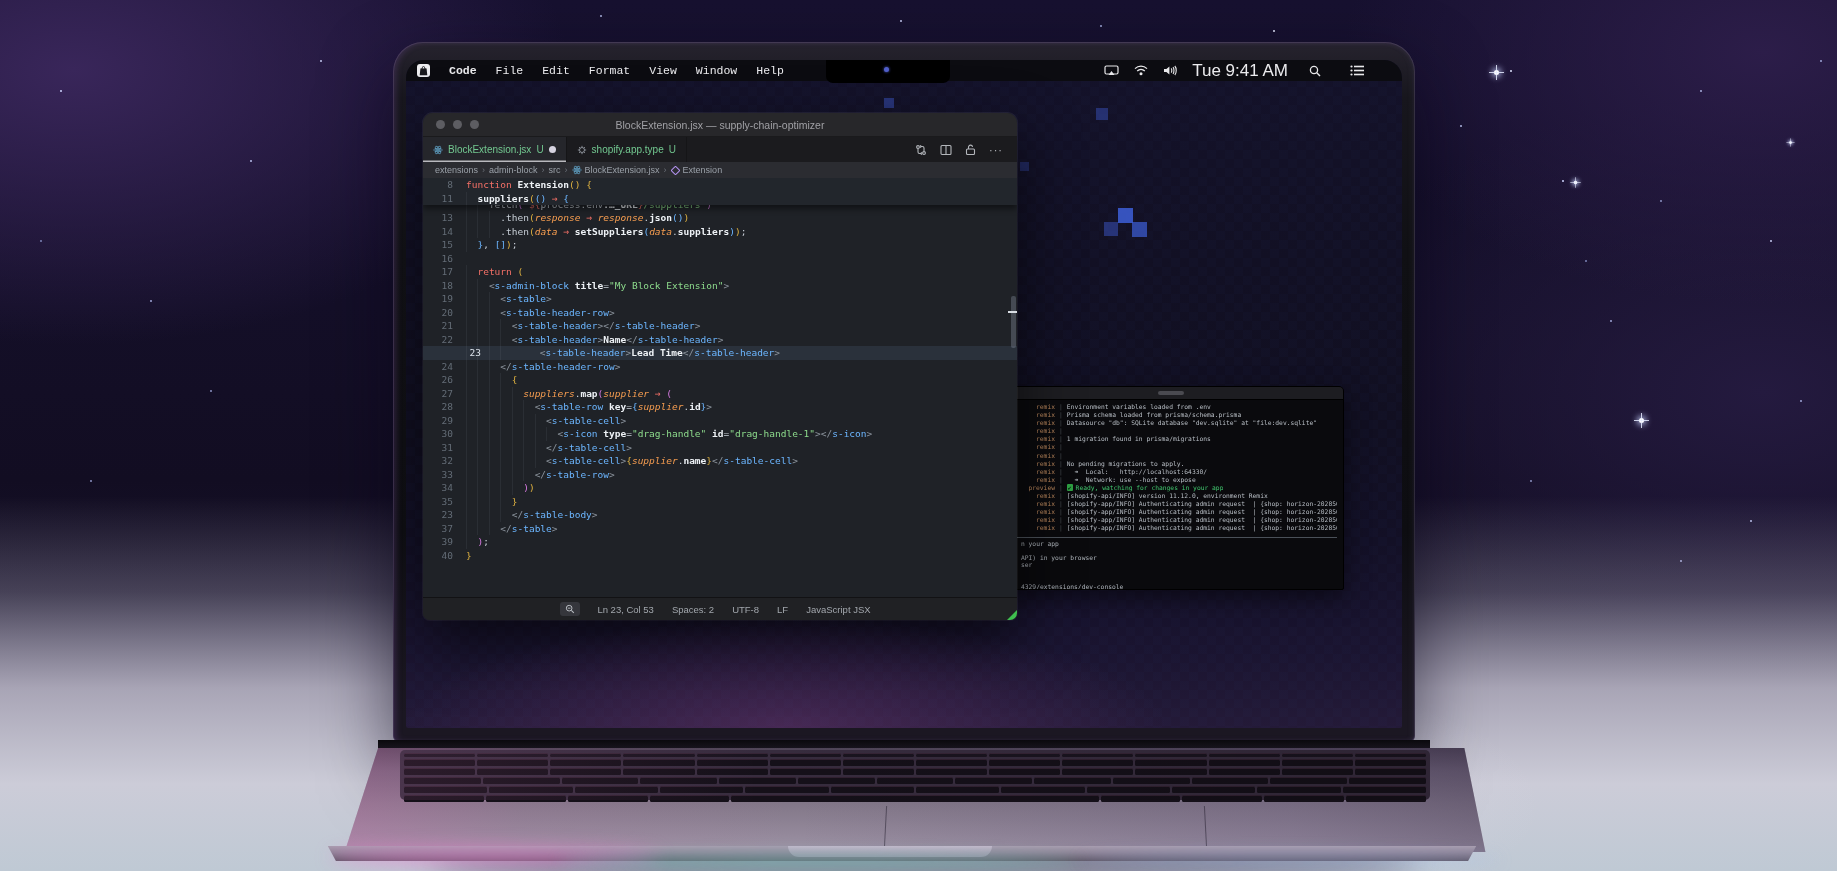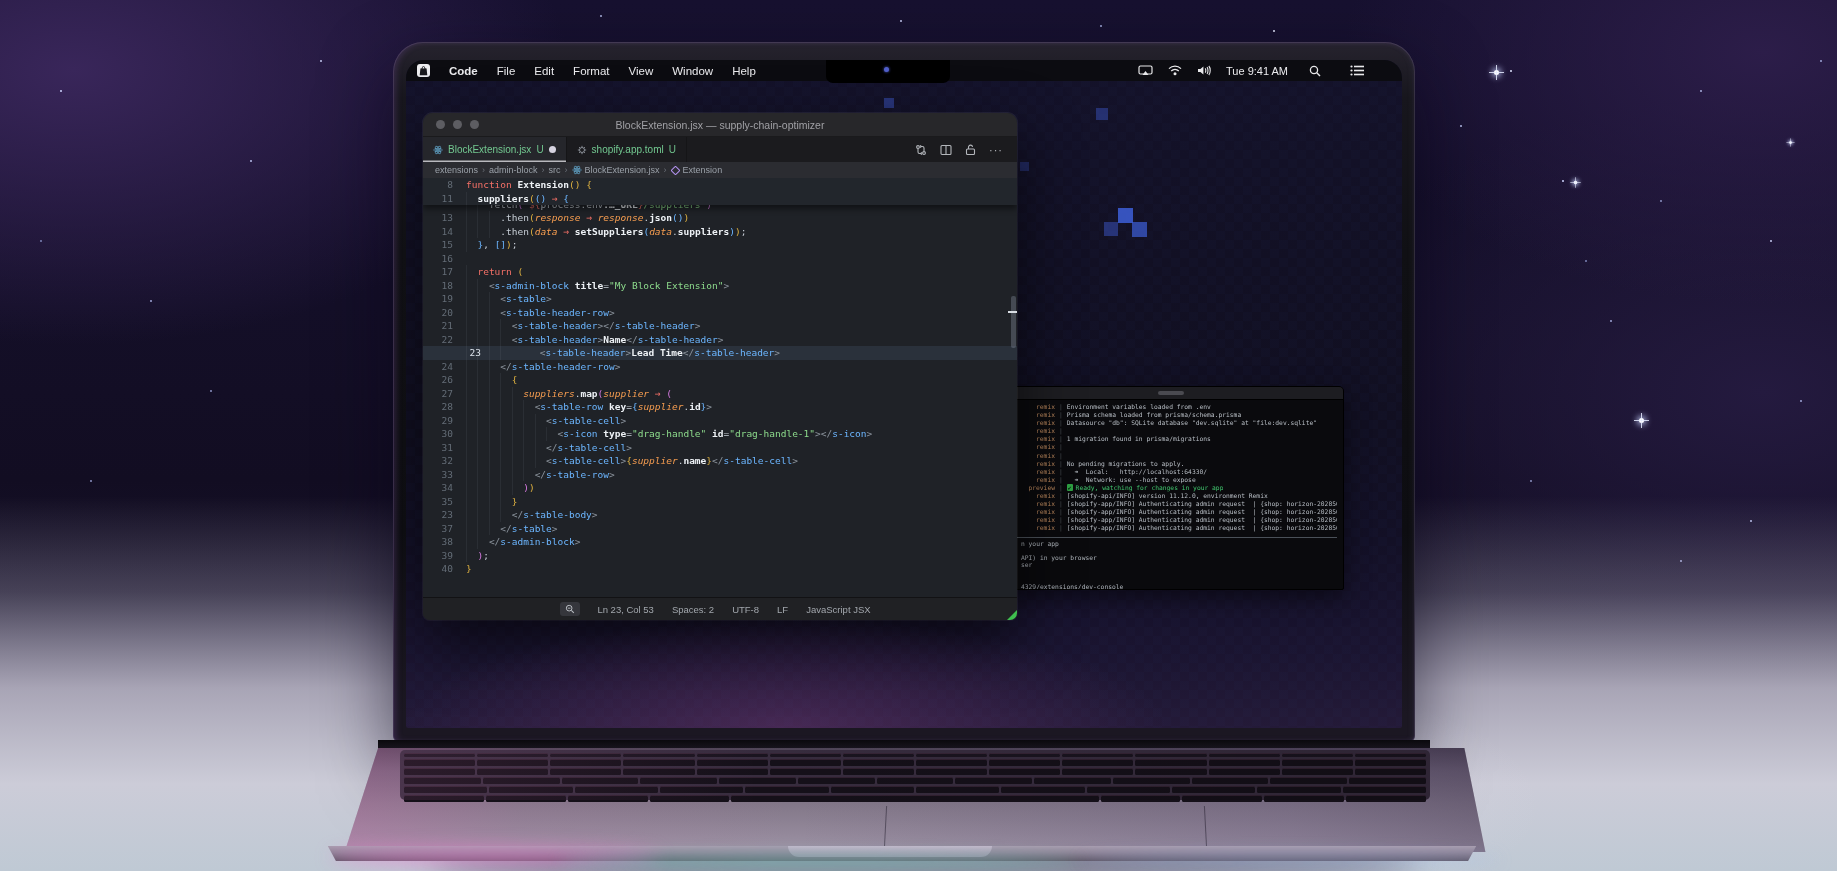--- a/index.html
+++ b/index.html
@@ -74,29 +74,29 @@
   .front-lip{position:absolute;left:322px;top:846px;width:1160px;height:15px;border-radius:3px 3px 10px 10px;
     background:linear-gradient(180deg,#a89daf 0%,#8d8295 45%,#615868 100%);
     clip-path:polygon(0.5% 0%, 99.5% 0%, 98.8% 100%, 1.2% 100%);}
   .scoop{position:absolute;left:788px;top:846px;width:204px;height:11px;border-radius:0 0 11px 11px;
     background:linear-gradient(180deg,#c3b8cb,#958a9e);}
   
   .menubar{position:absolute;left:0;top:0;width:996px;height:21px;background:rgba(12,12,16,.94);
     display:flex;align-items:center;color:#ebebee;font-size:11.5px;}
   .menubar .left{display:flex;align-items:center;gap:19px;padding-left:11px;}
   .menubar .right{margin-left:auto;display:flex;align-items:center;gap:15px;padding-right:38px;}
-  .menu-item{cursor:default;}
+  .menu-item{cursor:default;font-family:Liberation Mono, monospace;}
   .menu-item.bold{font-weight:700;}
   .notch{position:absolute;left:420px;top:0;width:124px;height:23px;background:#000;
     border-radius:0 0 7px 7px;}
   .glint{position:absolute;left:478px;top:7px;width:5px;height:5px;border-radius:50%;
     background:#5a6ae0;box-shadow:0 0 3px #5a6ae0;opacity:.9;}
   .app-badge{width:13px;height:13px;border-radius:3px;background:#ededf0;display:flex;
     align-items:center;justify-content:center;}
-  .mb-time{font-size:11px;}
+  .mb-time{font-size:17px;}
   .mb-icon{display:flex;align-items:center;}
   
   .terminal{position:absolute;left:594px;top:326px;width:342px;height:202px;background:#0a0a0d;
     border:1px solid #000;border-radius:5px 5px 2px 2px;overflow:hidden;
     box-shadow:0 8px 24px rgba(0,0,0,.5);font-family:"DejaVu Sans Mono",monospace;}
   .term-titlebar{height:12px;background:#1d1d21;border-bottom:1px solid #000;position:relative;}
   .term-titlebar::after{content:"";position:absolute;left:46%;top:4px;width:26px;height:4px;
     border-radius:2px;background:#4a4a50;}
   .term-body{padding:3px 6px 0 14px;font-size:6.3px;line-height:8.1px;white-space:pre;color:#b9bfc6;}
   .term-line{display:flex;}
@@ -266,21 +266,21 @@
             <span class="badge">U</span>
             <span class="dot"></span>
           </span>
           <span class="tab">
             <span>
               <svg width="10" height="10" viewBox="0 0 12 12" fill="none" stroke="#9aa0a8" stroke-width="1">
                 <circle cx="6" cy="6" r="3"></circle>
                 <path d="M6 1v2 M6 9v2 M1 6h2 M9 6h2 M2.5 2.5l1.4 1.4 M8.1 8.1l1.4 1.4 M9.5 2.5 8.1 3.9 M3.9 8.1 2.5 9.5"></path>
               </svg>
             </span>
-            <span>shopify.app.toml</span>
+            <span>shopify.app.type</span>
             <span class="badge">U</span>
           </span>
         <span class="tab-actions">
           <span>
             <svg width="12" height="12" viewBox="0 0 12 12" fill="none" stroke="#b3b6bb" stroke-width="1.1">
                 <circle cx="3" cy="3" r="1.4"></circle>
                 <circle cx="9" cy="9" r="1.4"></circle>
                 <path d="M3 4.6 V8 a1.5 1.5 0 0 0 1.5 1.5 H6.5 M9 7.4 V4 A1.5 1.5 0 0 0 7.5 2.5 H5.5"></path>
                 <path d="M6.8 8.3 L5.6 9.5 L6.8 10.7 M5.2 1.3 L6.4 2.5 L5.2 3.7" fill="none"></path>
               </svg>
@@ -347,21 +347,20 @@
           <div class="crow "><div class="guides" style="left:43px"></div><div class="guides" style="left:54.44px"></div><div class="guides" style="left:65.88px"></div><div class="guides" style="left:77.32px"></div><div class="guides" style="left:88.75999999999999px"></div><div class="guides" style="left:100.19999999999999px"></div><span class="ln">28</span><span style="padding-left:68.64px"><span class="tk-ang">&lt;</span><span class="tk-tag">s-table-row</span><span class="tk-w"> </span><span class="tk-wb">key</span><span class="tk-w">=</span><span class="tk-b3">{</span><span class="tk-p">supplier</span><span class="tk-w">.</span><span class="tk-wb">id</span><span class="tk-b3">}</span><span class="tk-ang">&gt;</span></span></div>
           <div class="crow "><div class="guides" style="left:43px"></div><div class="guides" style="left:54.44px"></div><div class="guides" style="left:65.88px"></div><div class="guides" style="left:77.32px"></div><div class="guides" style="left:88.75999999999999px"></div><div class="guides" style="left:100.19999999999999px"></div><div class="guides" style="left:111.64px"></div><span class="ln">29</span><span style="padding-left:80.08px"><span class="tk-ang">&lt;</span><span class="tk-tag">s-table-cell</span><span class="tk-ang">&gt;</span></span></div>
           <div class="crow "><div class="guides" style="left:43px"></div><div class="guides" style="left:54.44px"></div><div class="guides" style="left:65.88px"></div><div class="guides" style="left:77.32px"></div><div class="guides" style="left:88.75999999999999px"></div><div class="guides" style="left:100.19999999999999px"></div><div class="guides" style="left:111.64px"></div><div class="guides" style="left:123.08px"></div><span class="ln">30</span><span style="padding-left:91.52px"><span class="tk-ang">&lt;</span><span class="tk-tag">s-icon</span><span class="tk-w"> </span><span class="tk-wb">type</span><span class="tk-w">=</span><span class="tk-str">"drag-handle"</span><span class="tk-w"> </span><span class="tk-wb">id</span><span class="tk-w">=</span><span class="tk-str">"drag-handle-1"</span><span class="tk-ang">&gt;&lt;/</span><span class="tk-tag">s-icon</span><span class="tk-ang">&gt;</span></span></div>
           <div class="crow "><div class="guides" style="left:43px"></div><div class="guides" style="left:54.44px"></div><div class="guides" style="left:65.88px"></div><div class="guides" style="left:77.32px"></div><div class="guides" style="left:88.75999999999999px"></div><div class="guides" style="left:100.19999999999999px"></div><div class="guides" style="left:111.64px"></div><span class="ln">31</span><span style="padding-left:80.08px"><span class="tk-ang">&lt;/</span><span class="tk-tag">s-table-cell</span><span class="tk-ang">&gt;</span></span></div>
           <div class="crow "><div class="guides" style="left:43px"></div><div class="guides" style="left:54.44px"></div><div class="guides" style="left:65.88px"></div><div class="guides" style="left:77.32px"></div><div class="guides" style="left:88.75999999999999px"></div><div class="guides" style="left:100.19999999999999px"></div><div class="guides" style="left:111.64px"></div><span class="ln">32</span><span style="padding-left:80.08px"><span class="tk-ang">&lt;</span><span class="tk-tag">s-table-cell</span><span class="tk-ang">&gt;</span><span class="tk-b1">{</span><span class="tk-p">supplier</span><span class="tk-w">.</span><span class="tk-wb">name</span><span class="tk-b1">}</span><span class="tk-ang">&lt;/</span><span class="tk-tag">s-table-cell</span><span class="tk-ang">&gt;</span></span></div>
           <div class="crow "><div class="guides" style="left:43px"></div><div class="guides" style="left:54.44px"></div><div class="guides" style="left:65.88px"></div><div class="guides" style="left:77.32px"></div><div class="guides" style="left:88.75999999999999px"></div><div class="guides" style="left:100.19999999999999px"></div><span class="ln">33</span><span style="padding-left:68.64px"><span class="tk-ang">&lt;/</span><span class="tk-tag">s-table-row</span><span class="tk-ang">&gt;</span></span></div>
           <div class="crow "><div class="guides" style="left:43px"></div><div class="guides" style="left:54.44px"></div><div class="guides" style="left:65.88px"></div><div class="guides" style="left:77.32px"></div><div class="guides" style="left:88.75999999999999px"></div><span class="ln">34</span><span style="padding-left:57.199999999999996px"><span class="tk-b2">)</span><span class="tk-b1">)</span></span></div>
           <div class="crow "><div class="guides" style="left:43px"></div><div class="guides" style="left:54.44px"></div><div class="guides" style="left:65.88px"></div><div class="guides" style="left:77.32px"></div><span class="ln">35</span><span style="padding-left:45.76px"><span class="tk-b1">}</span></span></div>
           <div class="crow "><div class="guides" style="left:43px"></div><div class="guides" style="left:54.44px"></div><div class="guides" style="left:65.88px"></div><div class="guides" style="left:77.32px"></div><span class="ln">23</span><span style="padding-left:45.76px"><span class="tk-ang">&lt;/</span><span class="tk-tag">s-table-body</span><span class="tk-ang">&gt;</span></span></div>
           <div class="crow "><div class="guides" style="left:43px"></div><div class="guides" style="left:54.44px"></div><div class="guides" style="left:65.88px"></div><span class="ln">37</span><span style="padding-left:34.32px"><span class="tk-ang">&lt;/</span><span class="tk-tag">s-table</span><span class="tk-ang">&gt;</span></span></div>
-          <div class="crow "><div class="guides" style="left:43px"></div><div class="guides" style="left:54.44px"></div><span class="ln">38</span><span style="padding-left:22.88px"><span class="tk-ang">&lt;/</span><span class="tk-tag">s-admin-block</span><span class="tk-ang">&gt;</span></span></div>
           <div class="crow "><div class="guides" style="left:43px"></div><span class="ln">39</span><span style="padding-left:11.44px"><span class="tk-b2">)</span><span class="tk-w">;</span></span></div>
           <div class="crow "><span class="ln">40</span><span style="padding-left:0px"><span class="tk-b1">}</span></span></div>
         <div class="scroll-thumb"></div>
         <div class="ruler-dash"></div>
       </div>
       <div class="statusbar">
         <span class="sb-zoom">
           <svg width="10" height="10" viewBox="0 0 12 12">
               <circle cx="5" cy="5" r="3.4" fill="none" stroke="#b8bcc2" stroke-width="1.2"></circle>
               <path d="M7.6 7.6 L10.6 10.6" stroke="#b8bcc2" stroke-width="1.3"></path>

